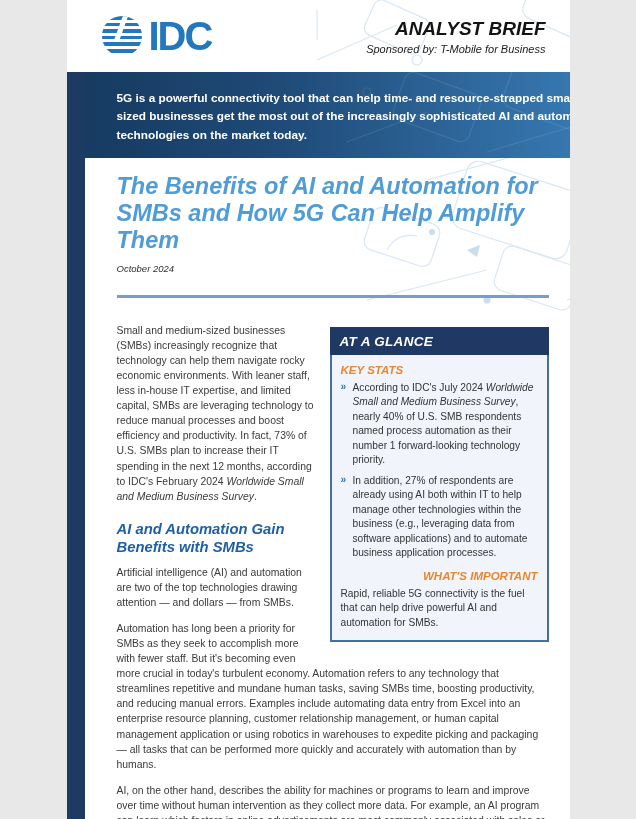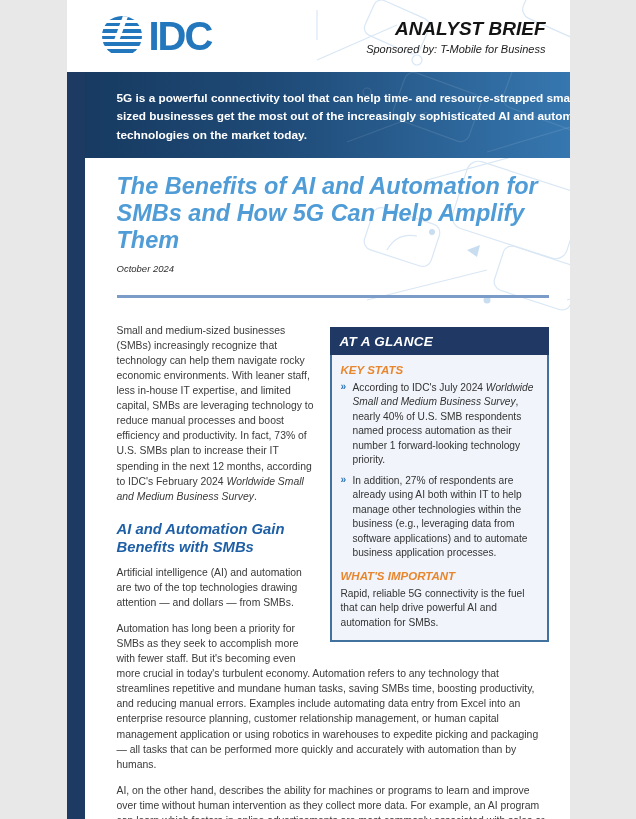--- a/index.html
+++ b/index.html
@@ -57,21 +57,21 @@
   .section-heading.second{margin-top:16px;}
   .body-p{font-size:10.4px;line-height:1.45;margin:0 0 11px;color:#3a3a3a;}
   .it{font-style:italic;}
   
   .sidebar{float:right;width:219px;margin:4px 0 12px 14px;box-sizing:border-box;border-radius:15px;}
   .sidebar-title{background:var(--navy-box);color:#fff;font-weight:bold;font-style:italic;
     font-size:13.5px;padding:7px 10px 6px;letter-spacing:.3px;}
   .sidebar-body{border:2px solid var(--sidebar-border);border-top:none;background:var(--sidebar-bg);
     padding:7px 9px 10px;}
   .side-label{color:var(--accent-orange);font-weight:bold;font-style:italic;font-size:11.5px;margin:2px 0 5px;}
-  .side-label.second{margin-top:9px;}
+  .side-label.second{margin-top:9px;text-align:right;}
   .side-bullet{position:relative;padding-left:12px;font-size:10.2px;line-height:1.42;margin-bottom:6px;color:#333;}
   .side-bullet .marker{position:absolute;left:0;top:-1px;color:var(--bullet-blue);font-weight:bold;}
   .side-text{font-size:10.2px;line-height:1.42;color:#333;}
 </style>
 </head>
 <body>
 
 <div class="page">
 
   <svg class="watermark" width="636" height="819" viewBox="0 0 636 819" fill="none">

